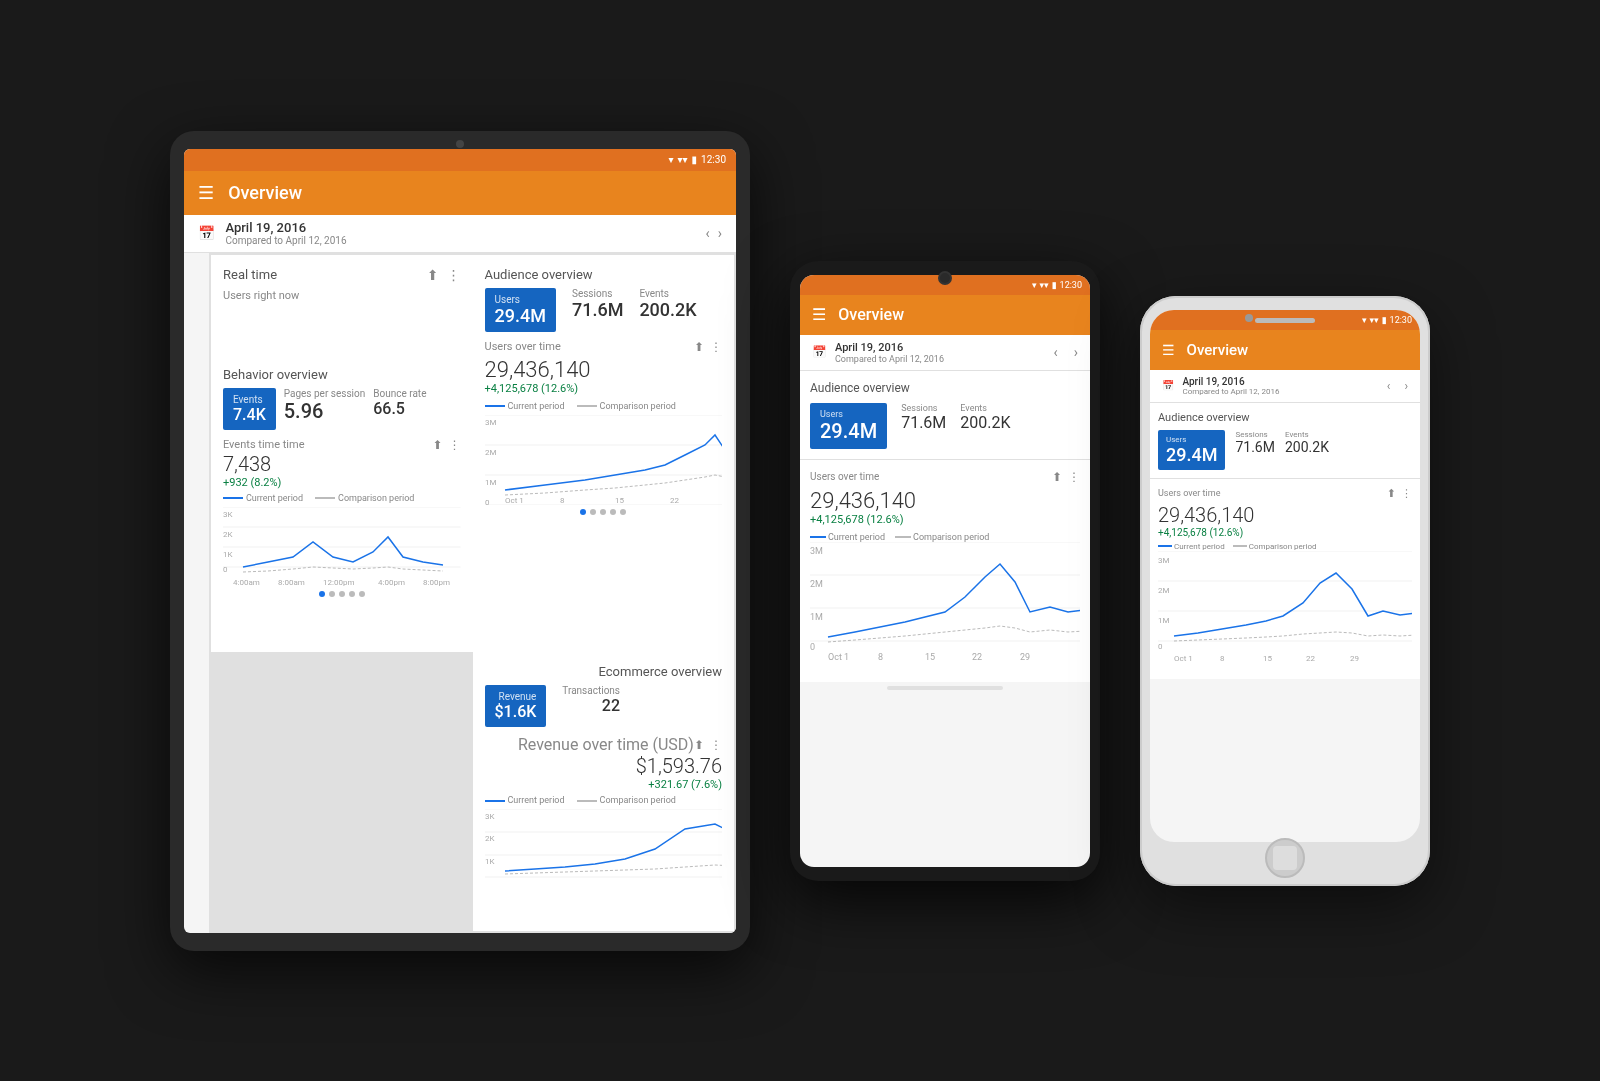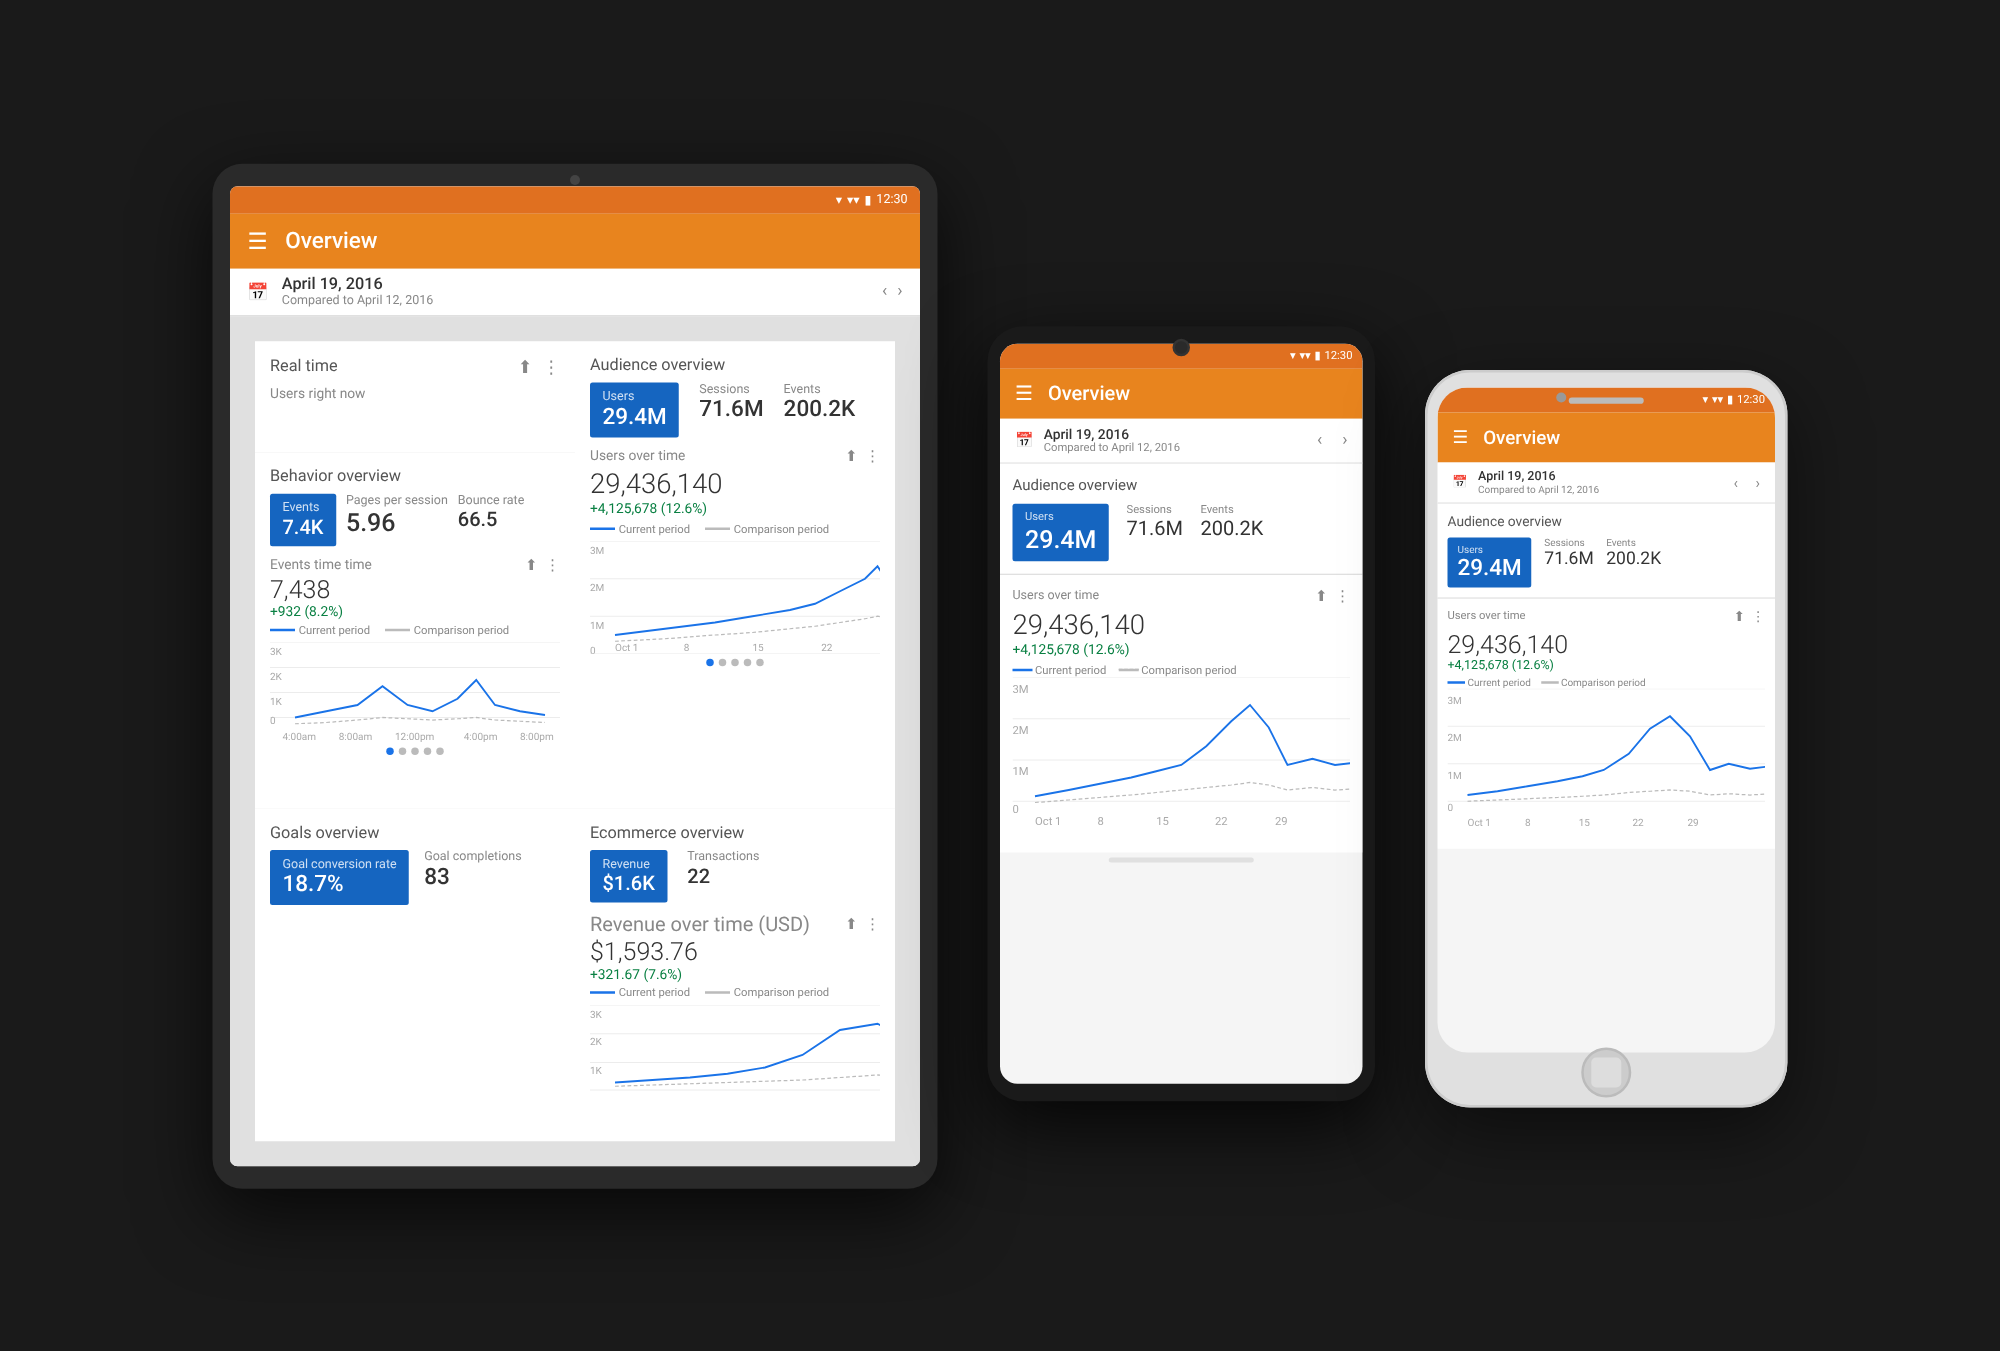--- a/index.html
+++ b/index.html
@@ -80,23 +80,24 @@
     .date-icon { color: #888; font-size: 14px; }
     .date-main { font-size: 13px; font-weight: 500; color: #333; }
     .date-compare { font-size: 10px; color: #888; }
     .nav-arrows { margin-left: auto; display: flex; gap: 8px; color: #888; font-size: 14px; }
 
     .tablet-content {
       display: grid;
       grid-template-columns: 1fr 1fr;
       gap: 0;
       background: #e0e0e0;
-      padding: 20px;
+      padding: 2px;
       height: calc(100% - 104px);
       overflow: hidden;
+      margin-left: 25px;
     }
 
     .card {
       background: white;
       padding: 12px;
       overflow: hidden;
     }
     .card-header {
       display: flex;
       align-items: center;
@@ -125,21 +126,21 @@
 
     
     .behavior-card { grid-column: 1; grid-row: 2; }
     .behavior-metrics { display: flex; gap: 8px; margin-bottom: 8px; align-items: flex-start; }
 
     
     .goals-card { grid-column: 1; grid-row: 3; }
     .goals-metrics { display: flex; gap: 12px; align-items: flex-start; }
 
     
-    .ecommerce-card { grid-column: 2; grid-row: 3; }
+    .ecommerce-card { grid-column: 2; grid-row: 3; text-align: right; }
     .chart-legend { display: flex; gap: 12px; font-size: 9px; color: #888; margin-bottom: 4px; }
     .legend-dot { display: inline-block; width: 20px; height: 2px; vertical-align: middle; margin-right: 3px; }
     .legend-dot.solid { background: #1a73e8; }
     .legend-dot.dashed { background: #bbb; }
 
     
     .phone-android-frame {
       width: 310px;
       height: 620px;
       background: #1a1a1a;
@@ -459,35 +460,20 @@
             <line x1="0" y1="46" x2="100%" y2="46" class="grid-line"></line>
             <line x1="0" y1="68" x2="100%" y2="68" class="grid-line"></line>
             <text x="0" y="10" font-size="8" fill="#aaa">3K</text>
             <text x="0" y="32" font-size="8" fill="#aaa">2K</text>
             <text x="0" y="55" font-size="8" fill="#aaa">1K</text>
             <polyline points="20,62 50,60 80,58 110,55 140,50 170,40 200,20 230,15 250,25 270,60" class="chart-line-main"></polyline>
             <polyline points="20,65 50,64 80,63 110,62 140,61 170,60 200,58 230,56 250,57 270,62" class="chart-line-compare"></polyline>
           </svg>
         </div>
 
-        <div class="card goals-card">
-          <div class="card-header">
-            <span class="card-title">Goals overview</span>
-          </div>
-          <div class="goals-metrics">
-            <div class="stat-col blue-bg">
-              <div class="stat-label white">Goal conversion rate</div>
-              <div class="stat-val white" style="font-size:18px;">18.7%</div>
-            </div>
-            <div class="stat-col">
-              <div class="stat-label">Goal completions</div>
-              <div class="stat-val" style="font-size:18px;">83</div>
-            </div>
-          </div>
-        </div>
 
       </div>
     </div>
   </div>
 
   <div class="phone-android-frame">
     <div class="phone-android-camera"></div>
     <div class="phone-android-screen">
 
       <div class="phone-status-bar">

